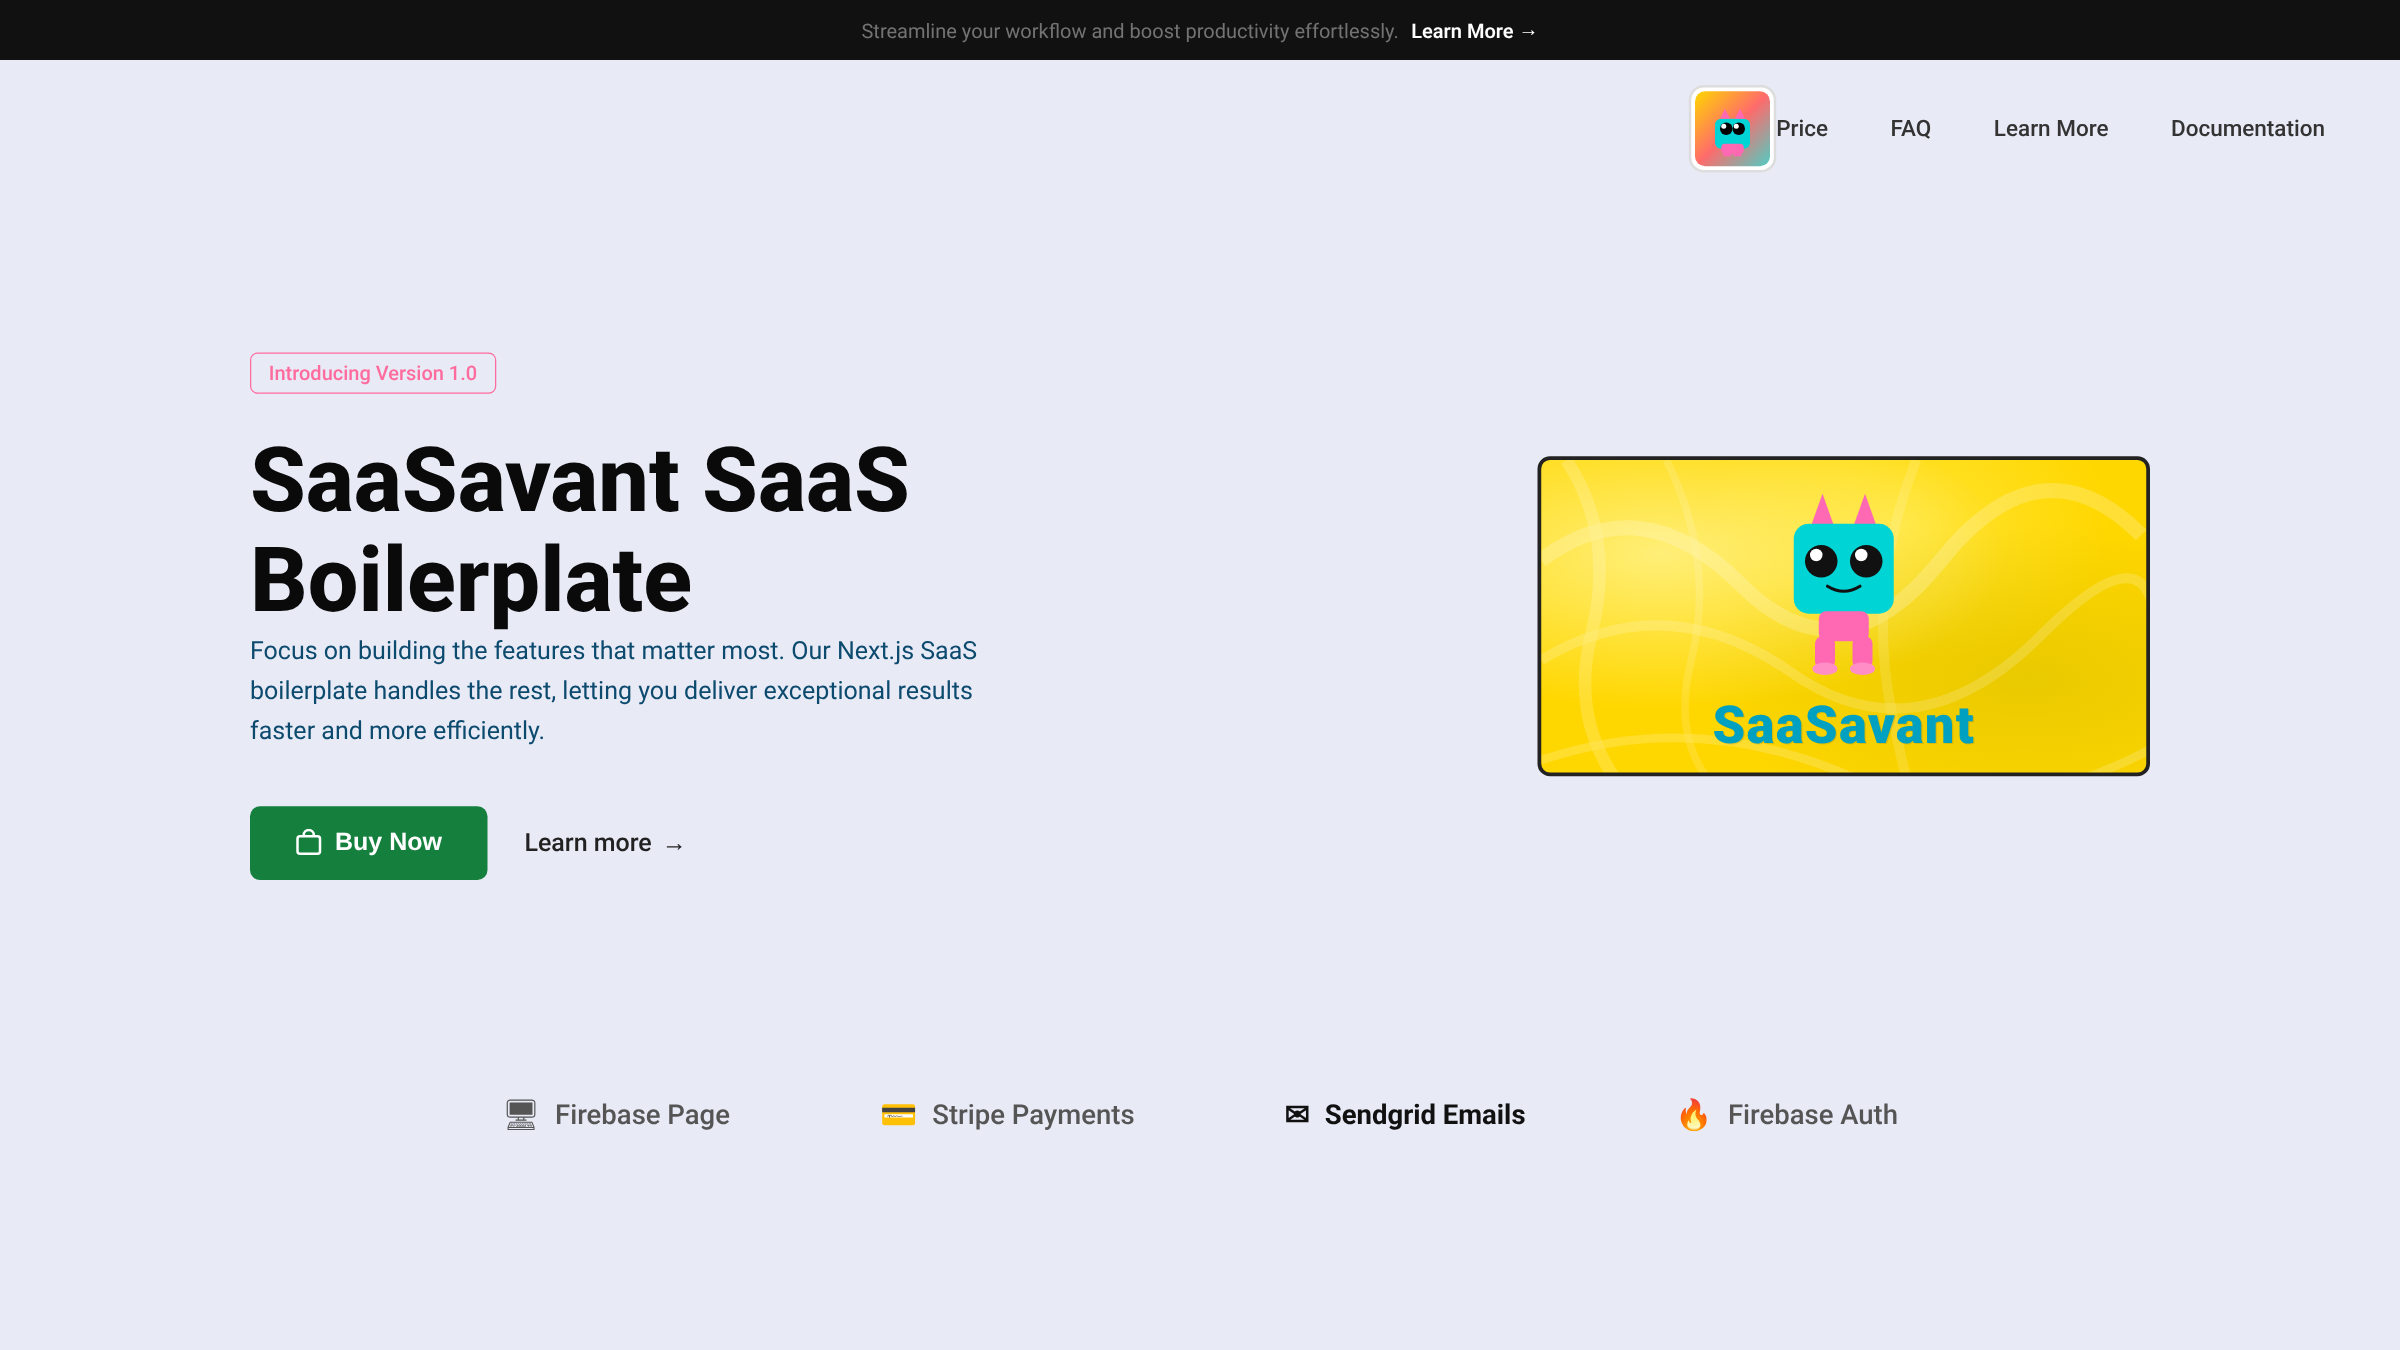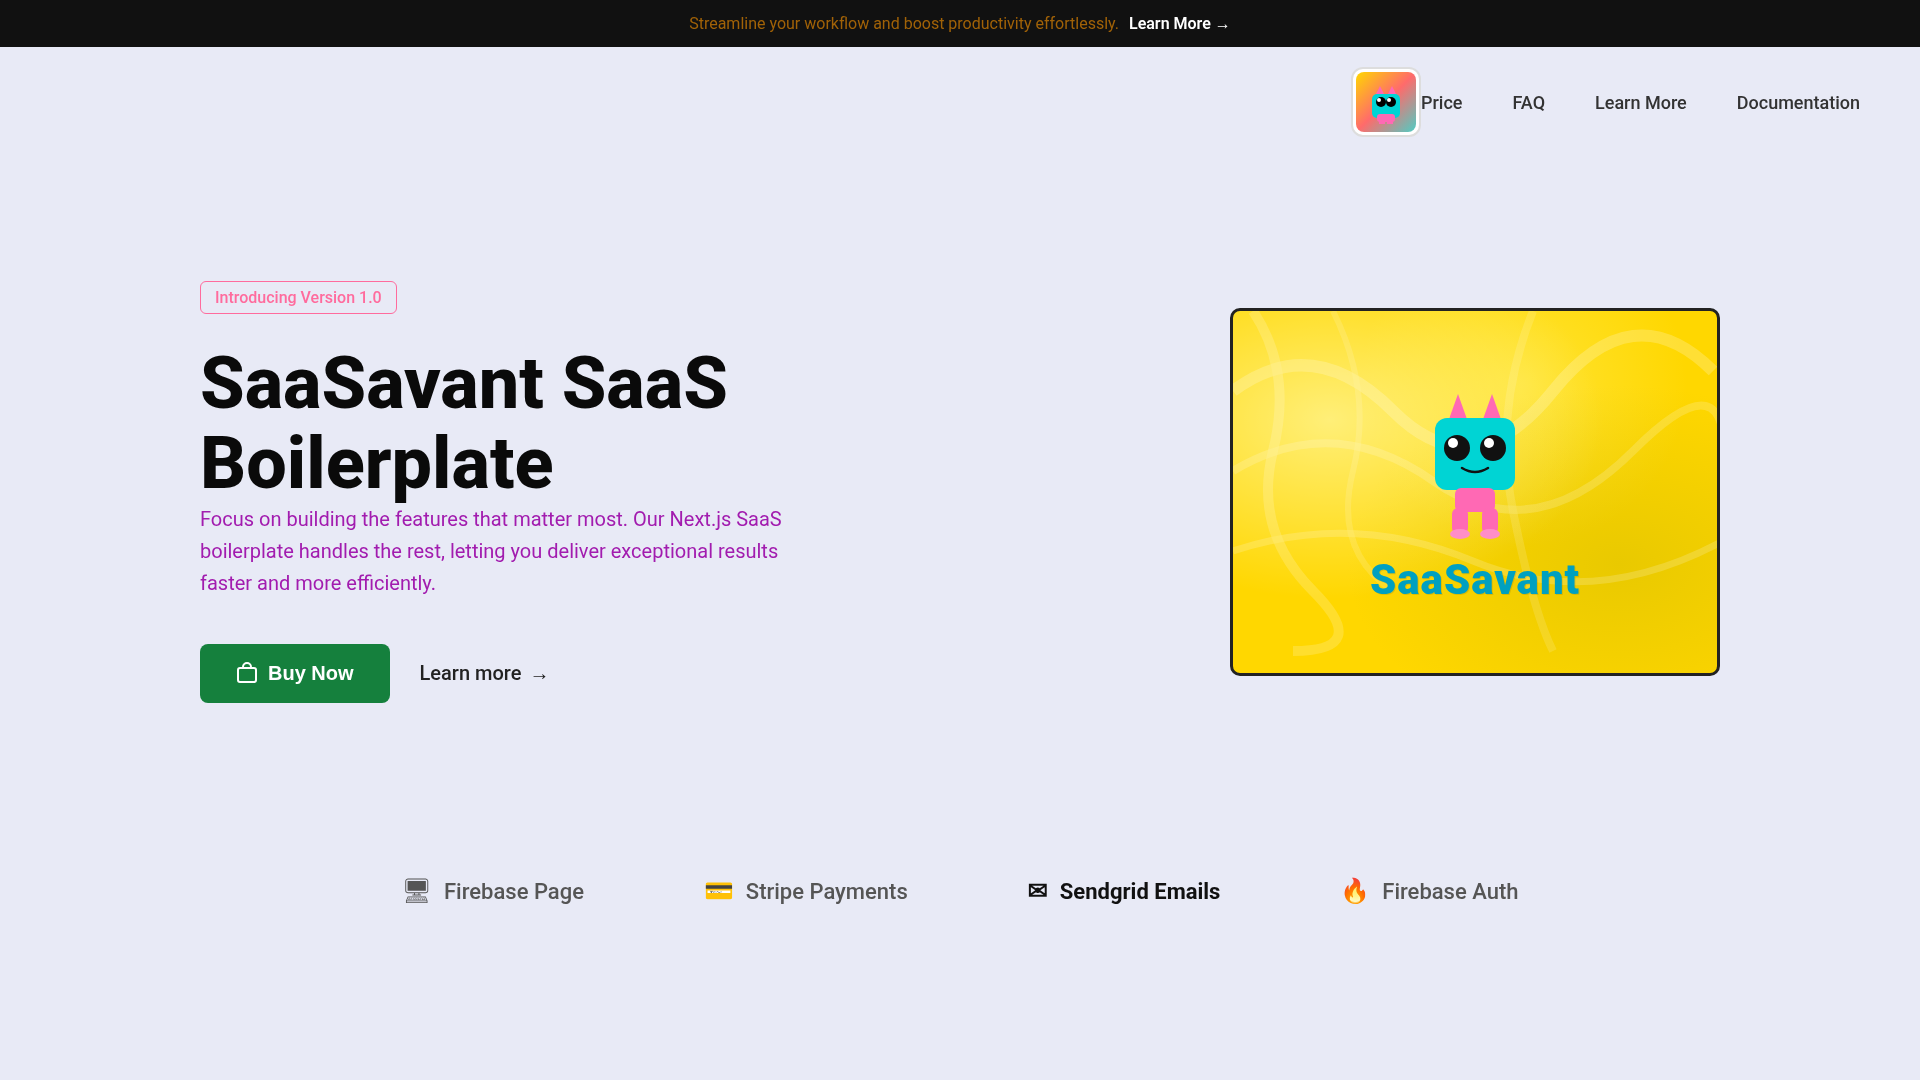--- a/index.html
+++ b/index.html
@@ -17,21 +17,21 @@
       color: #ffffff;
       text-align: center;
       padding: 14px 20px;
       font-size: 16px;
       display: flex;
       align-items: center;
       justify-content: center;
       gap: 10px;
     }
     .top-banner-text {
-      color: #a16207;
+      color: #737373;
       font-size: 16px;
     }
     .top-banner-link {
       color: #ffffff;
       font-weight: 600;
       text-decoration: none;
       display: flex;
       align-items: center;
       gap: 4px;
       cursor: pointer;
@@ -102,21 +102,21 @@
       margin-bottom: 30px;
     }
     .hero-title {
       font-size: 72px;
       font-weight: 800;
       color: #0a0a0a;
       line-height: 1.1;
     }
     .hero-description {
       font-size: 20px;
-      color: #a21caf;
+      color: #0c4a6e;
       line-height: 1.6;
       margin-bottom: 45px;
       max-width: 620px;
     }
     .hero-actions {
       display: flex;
       align-items: center;
       gap: 30px;
     }
     .btn-buy {
@@ -144,21 +144,21 @@
       gap: 8px;
       text-decoration: none;
     }
 
     
     .hero-right {
       flex-shrink: 0;
     }
     .hero-image-container {
       width: 490px;
-      height: 368px;
+      height: 256px;
       background: #ffd700;
       border-radius: 10px;
       border: 3px solid #222;
       position: relative;
       overflow: hidden;
       display: flex;
       flex-direction: column;
       align-items: center;
       justify-content: center;
     }

